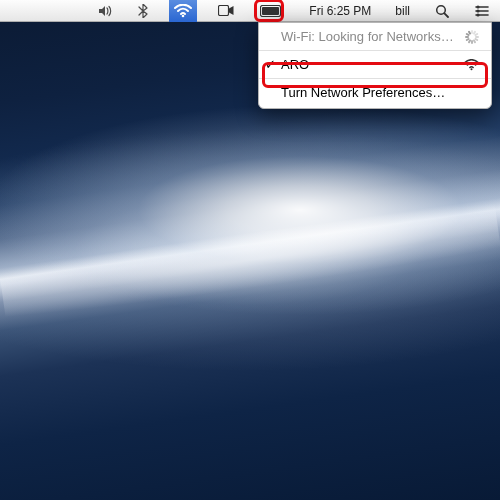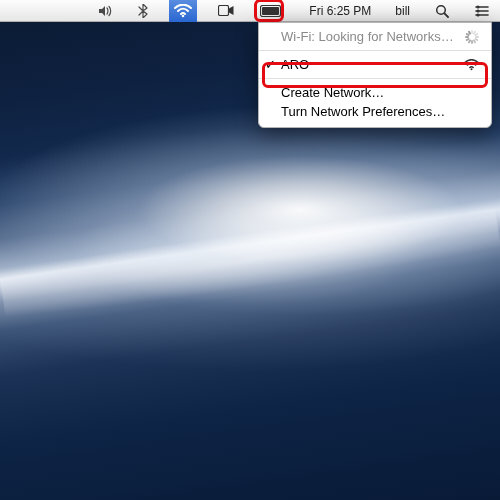--- a/index.html
+++ b/index.html
@@ -200,22 +200,19 @@
         <svg width="15" height="12" viewBox="0 0 18 14">
             <path d="M1 4c4.5-4.5 11.5-4.5 16 0" stroke="#333" stroke-width="1.8" fill="none" stroke-linecap="round"></path>
             <path d="M4 7c3-3 7-3 10 0" stroke="#333" stroke-width="1.8" fill="none" stroke-linecap="round"></path>
             <path d="M7 10c1.3-1.3 2.7-1.3 4 0" stroke="#333" stroke-width="1.8" fill="none" stroke-linecap="round"></path>
             <circle cx="9" cy="12" r="1.2" fill="#333"></circle>
           </svg>
       </span>
     </div>
     <div class="dd-sep"></div>
     <div class="dd-row">
-      <span>Create Network…</span>
-    </div>
-    <div class="dd-row">
       <span>Turn Network Preferences…</span>
     </div>
   </div>
 
   <div class="highlight-network"></div>
 
 </div>
 
 </body></html>

